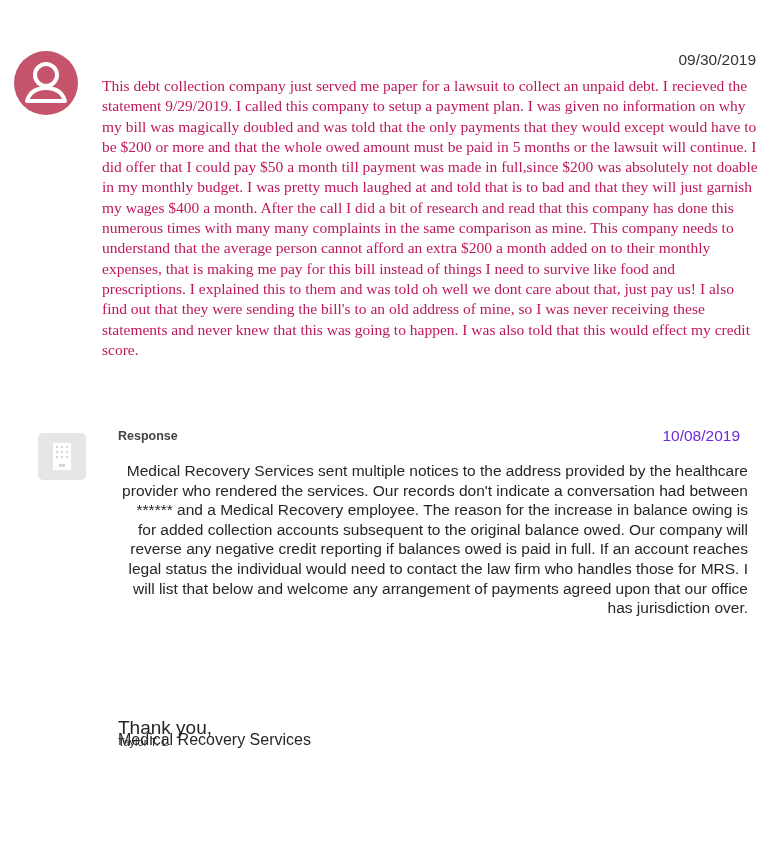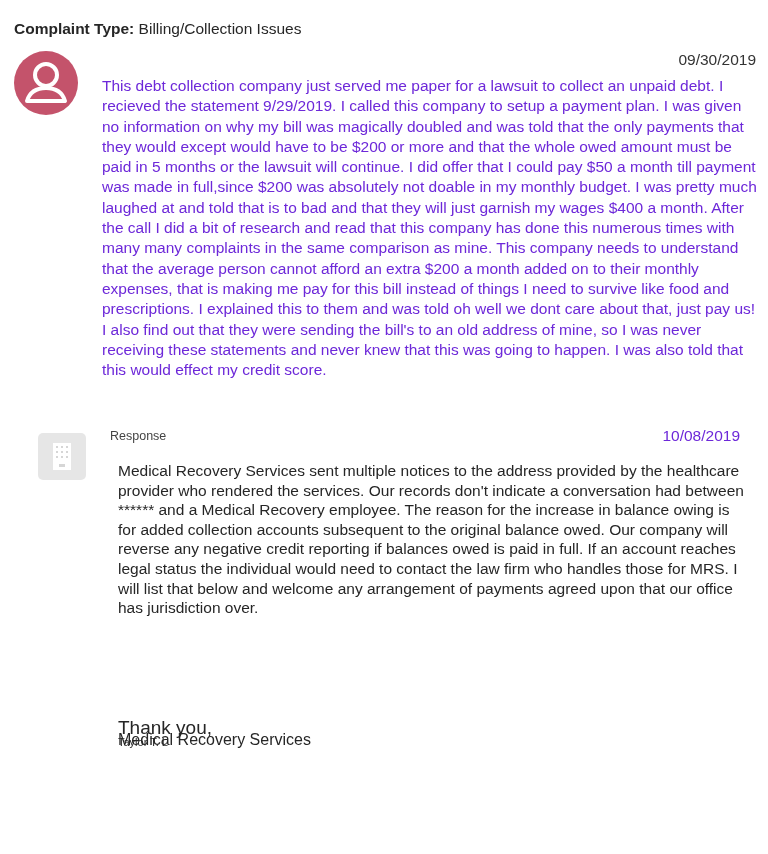--- a/index.html
+++ b/index.html
@@ -2,35 +2,34 @@
 <html><head>
 <meta charset="utf-8">
 <style>
   html, body { margin: 0; padding: 0; background: #ffffff; }
   body { width: 768px; height: 854px; overflow: hidden; font-family: "Liberation Sans", sans-serif; color: #262626; }
   .header { position: absolute; left: 14px; top: 20px; font-size: 15.5px; display: flex; gap: 26px; align-items: center; }
   .header b { font-weight: bold; }
   .help { display: inline-flex; align-items: center; justify-content: center; width: 15px; height: 15px; border: 1.6px solid #e8962e; border-radius: 50%; color: #e8962e; font-size: 11px; font-weight: bold; margin-left: 6px; vertical-align: middle; position: relative; top: -1px; }
   .avatar { position: absolute; left: 14px; top: 51px; width: 64px; height: 64px; }
   .date1 { position: absolute; right: 12px; top: 51px; font-size: 15.5px; color: #333; text-align: right; }
-  .complaint { position: absolute; left: 102px; top: 76px; width: 660px; font-size: 15.5px; line-height: 20.3px; color: #6d28d9; }
+  .complaint { position: absolute; left: 102px; top: 76px; width: 660px; font-size: 15.5px; line-height: 20.3px; color: #be185d; font-family: Liberation Serif, serif; }
   .biz-icon { position: absolute; left: 38px; top: 433px; width: 48px; height: 47px; background: #e6e6e6; border-radius: 5px; }
-  .resp-label { position: absolute; left: 110px; top: 429px; font-size: 12.5px; font-weight: normal; color: #444; }
+  .resp-label { position: absolute; left: 118px; top: 429px; font-size: 12.5px; font-weight: bold; color: #444; }
   .date2 { position: absolute; right: 28px; top: 427px; font-size: 15.5px; color: #6d28d9; }
-  .response { position: absolute; left: 118px; top: 461px; width: 630px; font-size: 15.5px; line-height: 19.6px; color: #262626; }
+  .response { position: absolute; left: 118px; top: 461px; width: 630px; font-size: 15.5px; line-height: 19.6px; color: #262626; text-align: right; }
   .response p { margin: 0; }
   .thanks { position: absolute; left: 118px; top: 717px; font-size: 19px; }
   .sig1 { position: absolute; left: 118px; top: 736px; font-size: 11px; }
   .sig2 { position: absolute; left: 118px; top: 731px; font-size: 16px; }
 </style>
 </head>
 <body>
 
 <div class="header">
-  <span><b>Complaint Type:</b> <span>Billing/Collection Issues</span></span>
 </div>
 
 <svg class="avatar" viewBox="0 0 64 64">
   <circle cx="32" cy="32" r="32" fill="#c4536b"></circle>
   <circle cx="32" cy="24" r="11" fill="none" stroke="#fff" stroke-width="4"></circle>
   <path d="M13 50 C16 40, 24 37, 32 37 C40 37, 48 40, 51 50 Z" fill="none" stroke="#fff" stroke-width="4" stroke-linejoin="round"></path>
 </svg>
 
 <div class="date1">09/30/2019</div>
 <div class="complaint">This debt collection company just served me paper for a lawsuit to collect an unpaid debt. I recieved the statement 9/29/2019. I called this company to setup a payment plan. I was given no information on why my bill was magically doubled and was told that the only payments that they would except would have to be $200 or more and that the whole owed amount must be paid in 5 months or the lawsuit will continue. I did offer that I could pay $50 a month till payment was made in full,since $200 was absolutely not doable in my monthly budget. I was pretty much laughed at and told that is to bad and that they will just garnish my wages $400 a month. After the call I did a bit of research and read that this company has done this numerous times with many many complaints in the same comparison as mine. This company needs to understand that the average person cannot afford an extra $200 a month added on to their monthly expenses, that is making me pay for this bill instead of things I need to survive like food and prescriptions. I explained this to them and was told oh well we dont care about that, just pay us! I also find out that they were sending the bill's to an old address of mine, so I was never receiving these statements and never knew that this was going to happen. I was also told that this would effect my credit score.</div>

